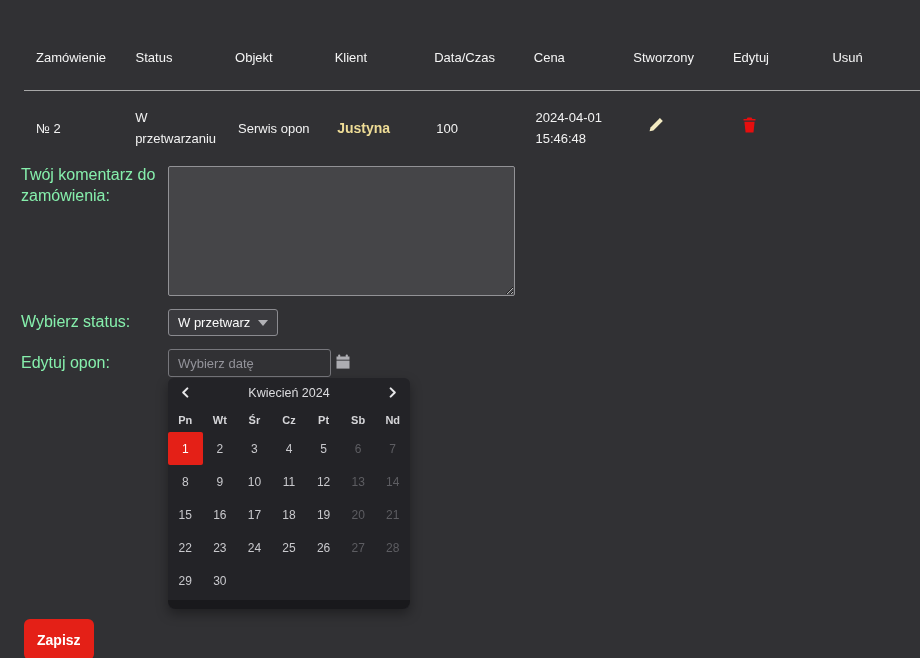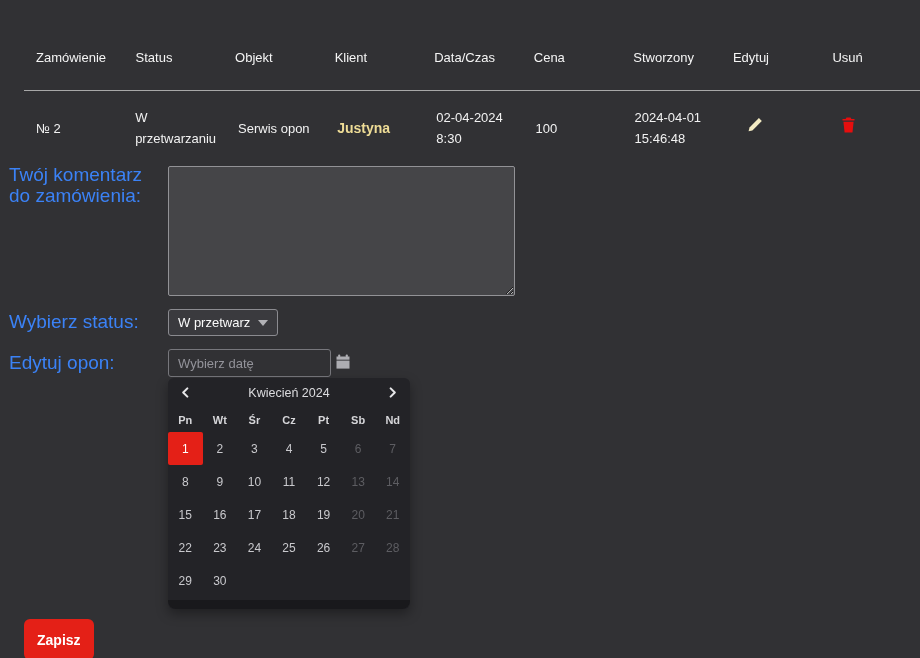--- a/index.html
+++ b/index.html
@@ -43,24 +43,24 @@
   }
   .td.client { font-weight: bold; font-size: 14px; color: var(--client_gold, #eedc96); }
   .icon-btn { background: none; border: none; cursor: pointer; padding: 0; }
   .td .icon-btn { display: inline-block; }
   .td-edit { margin-left: 13px; }
   .td-delete { margin-left: 8px; }
 
   
   .field-label {
     position: absolute;
-    left: 9px;
-    font-size: 19px;
+    left: 21px;
+    font-size: 16px;
     line-height: 21px;
-    color: #3b82f6;
+    color: #86efac;
   }
   .lbl-comment { top: 164px; width: 135px; }
   .lbl-status  { top: 311px; }
   .lbl-date    { top: 352px; }
 
   
   .comment-box {
     position: absolute;
     left: 168px; top: 166px;
     width: 347px; height: 130px;
@@ -199,21 +199,20 @@
     <div class="th">Cena</div>
     <div class="th">Stworzony</div>
     <div class="th">Edytuj</div>
     <div class="th">Usuń</div>
   </div>
   <div class="trow">
     <div class="td">№ 2</div>
     <div class="td">W przetwarzaniu</div>
     <div class="td">Serwis opon</div>
     <div class="td client">Justyna</div>
-    <div class="td">02-04-2024 8:30</div>
     <div class="td">100</div>
     <div class="td">2024-04-01 15:46:48</div>
     <div class="td">
       <button class="icon-btn td-edit">
         <span>
           <svg width="16" height="16" viewBox="0 0 16 16">
             <path d="M11.9 1.1 L14.8 4.0 L5.4 13.4 L1.6 14.3 L2.5 10.5 Z" fill="#f3ebc3"></path>
           </svg>
         </span>
       </button>

